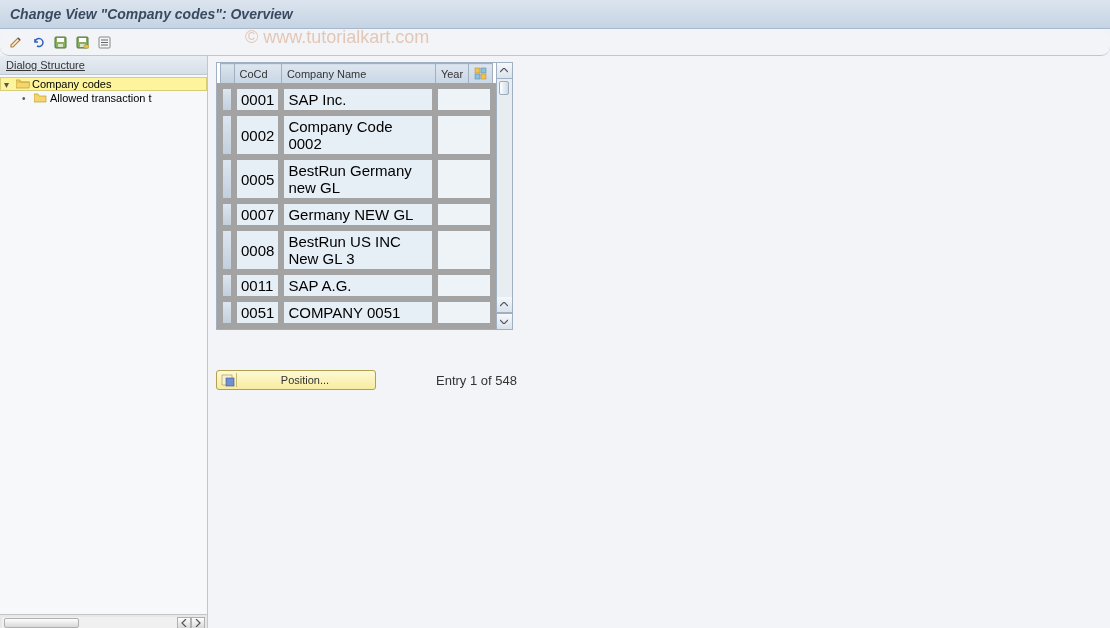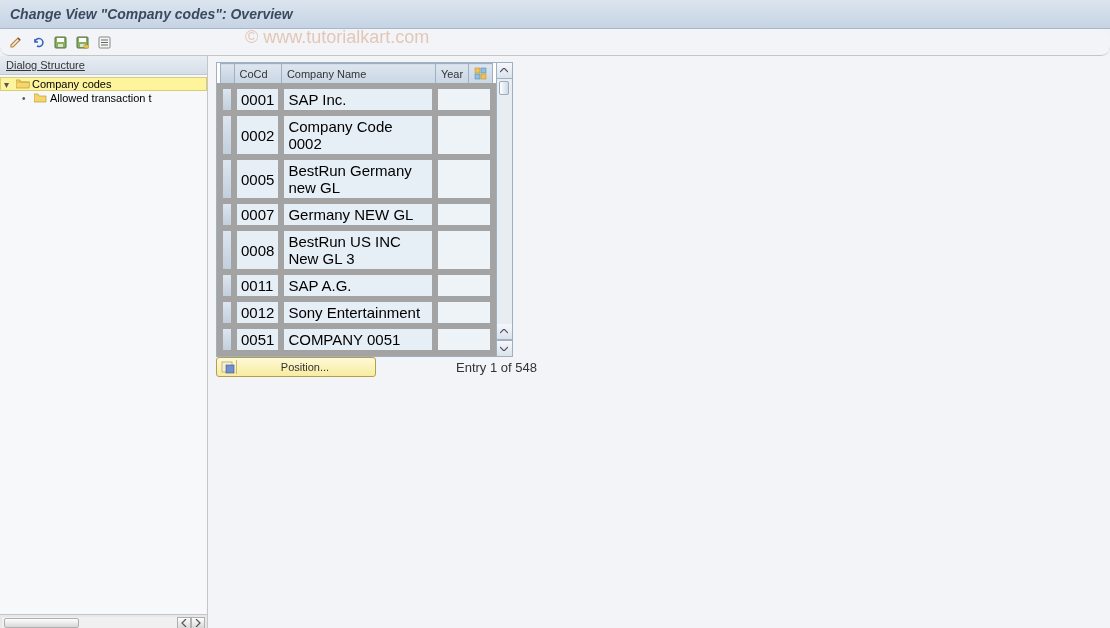--- a/index.html
+++ b/index.html
@@ -223,21 +223,22 @@
       width: 10px;
       height: 14px;
       background: linear-gradient(to right, #fefefe, #d0dae5);
       border: 1px solid #9aaabf;
       border-radius: 2px;
       cursor: pointer;
     }
     .footer-row {
       display: flex;
       align-items: center;
-      gap: 80px;
+      margin-top: 40px;
+      gap: 60px;
     }
     .position-btn {
       display: inline-flex;
       align-items: center;
       background: linear-gradient(to bottom, #fef9d6, #f7ec9f);
       border: 1px solid #b0a050;
       border-radius: 3px;
       padding: 2px 2px;
       cursor: pointer;
       width: 160px;
@@ -401,26 +402,20 @@
               <td class="year-cell" colspan="2"></td>
             </tr>
             <tr>
               <td class="selector"></td>
               <td>0011</td>
               <td>SAP A.G.</td>
               <td class="year-cell" colspan="2"></td>
             </tr>
             <tr>
               <td class="selector"></td>
-              <td>0012</td>
-              <td>Sony Entertainment</td>
-              <td class="year-cell" colspan="2"></td>
-            </tr>
-            <tr>
-              <td class="selector"></td>
               <td>0051</td>
               <td>COMPANY 0051</td>
               <td class="year-cell" colspan="2"></td>
             </tr>
           </tbody>
       </table>
       <div class="v-scrollbar">
         <div class="v-scroll-btn">
           <svg width="8" height="5" viewBox="0 0 8 5">
               <path d="M0 4 L4 0 L8 4" fill="none" stroke="#556" stroke-width="1.2"></path>

